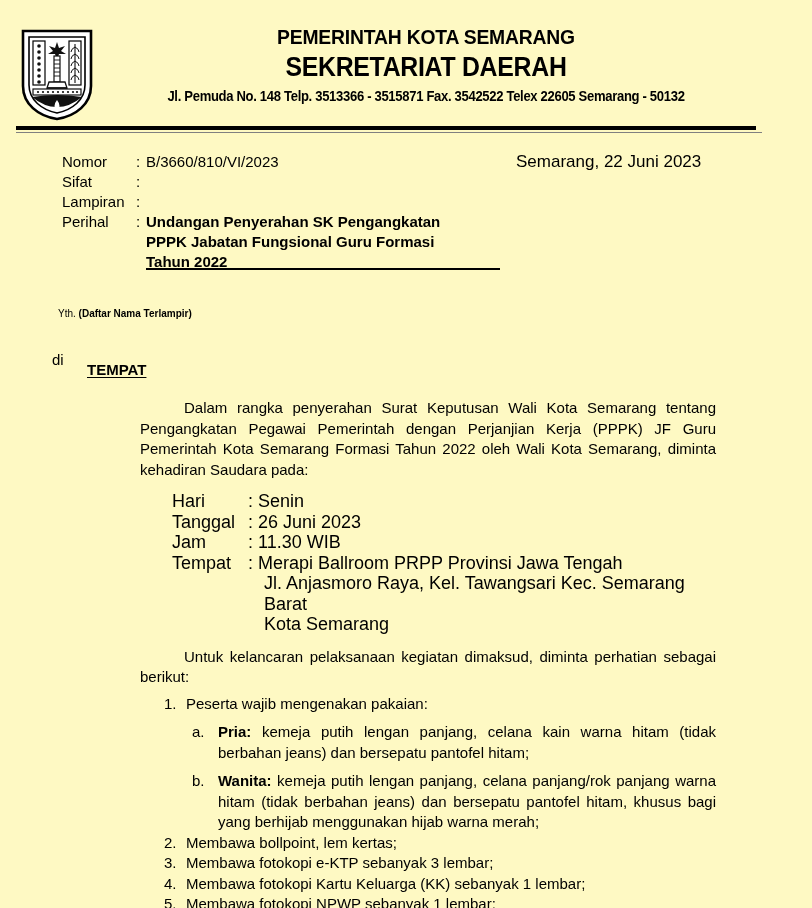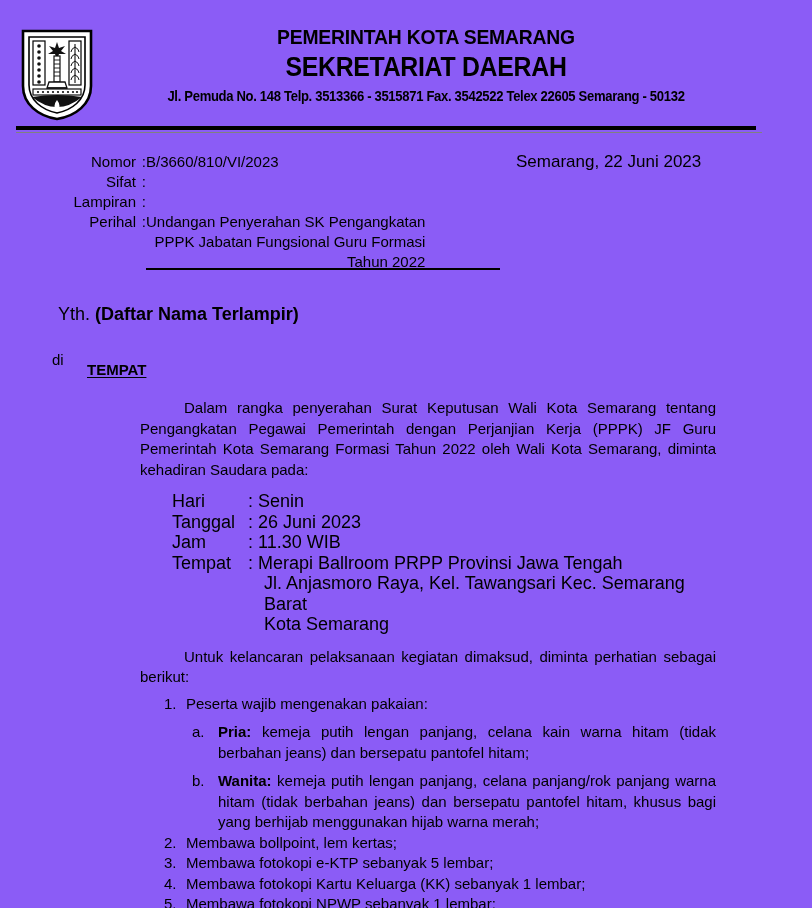--- a/index.html
+++ b/index.html
@@ -13,21 +13,21 @@
     overflow: hidden;
     font-family: "Liberation Sans", sans-serif;
     color: #000000;
     -webkit-font-smoothing: none;
   }
 
   .page {
     position: relative;
     width: 812px;
     height: 908px;
-    background: #8b5cf6;
+    background: #fef9c3;
   }
 
   
   .letterhead {
     position: relative;
     height: 104px;
     padding-top: 24px;
   }
   .crest {
     position: absolute;
@@ -89,33 +89,32 @@
   .meta {
     position: absolute;
     left: 62px;
     top: 152px;
     width: 420px;
     font-size: 15px;
     line-height: 20px;
   }
   .meta-row {
     display: flex;
-    text-align: right;
   }
   .meta-label {
     width: 74px;
     flex: 0 0 74px;
   }
   .meta-colon {
     width: 10px;
     flex: 0 0 10px;
   }
   .meta-value { }
   .perihal-lines {
-    font-weight: normal;
+    font-weight: bold;
   }
   .perihal-lines div {
     line-height: 20px;
     white-space: nowrap;
   }
   .perihal-underline {
     position: absolute;
     left: 146px;
     top: 268px;
     width: 354px;
@@ -130,21 +129,21 @@
     font-size: 17px;
     line-height: 20px;
     white-space: nowrap;
   }
 
   
   .yth {
     position: absolute;
     left: 58px;
     top: 304px;
-    font-size: 18px;
+    font-size: 10px;
     line-height: 20px;
     white-space: nowrap;
   }
   .yth b { font-weight: bold; }
 
   .di {
     position: absolute;
     left: 52px;
     top: 350px;
     font-size: 15px;
@@ -408,21 +407,21 @@
           <li>
             <span class="li-text"><span class="lead">Wanita:</span><span> kemeja putih lengan panjang, celana panjang/rok panjang warna hitam (tidak berbahan jeans) dan bersepatu pantofel hitam, khusus bagi yang berhijab menggunakan hijab warna merah;</span></span>
           </li>
         </ol>
       </li>
 
       <li>
         <span class="li-text">Membawa bollpoint, lem kertas;</span>
       </li>
       <li>
-        <span class="li-text">Membawa fotokopi e-KTP sebanyak 5 lembar;</span>
+        <span class="li-text">Membawa fotokopi e-KTP sebanyak 3 lembar;</span>
       </li>
       <li>
         <span class="li-text">Membawa fotokopi Kartu Keluarga (KK) sebanyak 1 lembar;</span>
       </li>
       <li>
         <span class="li-text">Membawa fotokopi NPWP sebanyak 1 lembar;</span>
       </li>
       <li>
         <span class="li-text">Membawa materai 10.000 sebanyak 3 buah;</span>
       </li>

